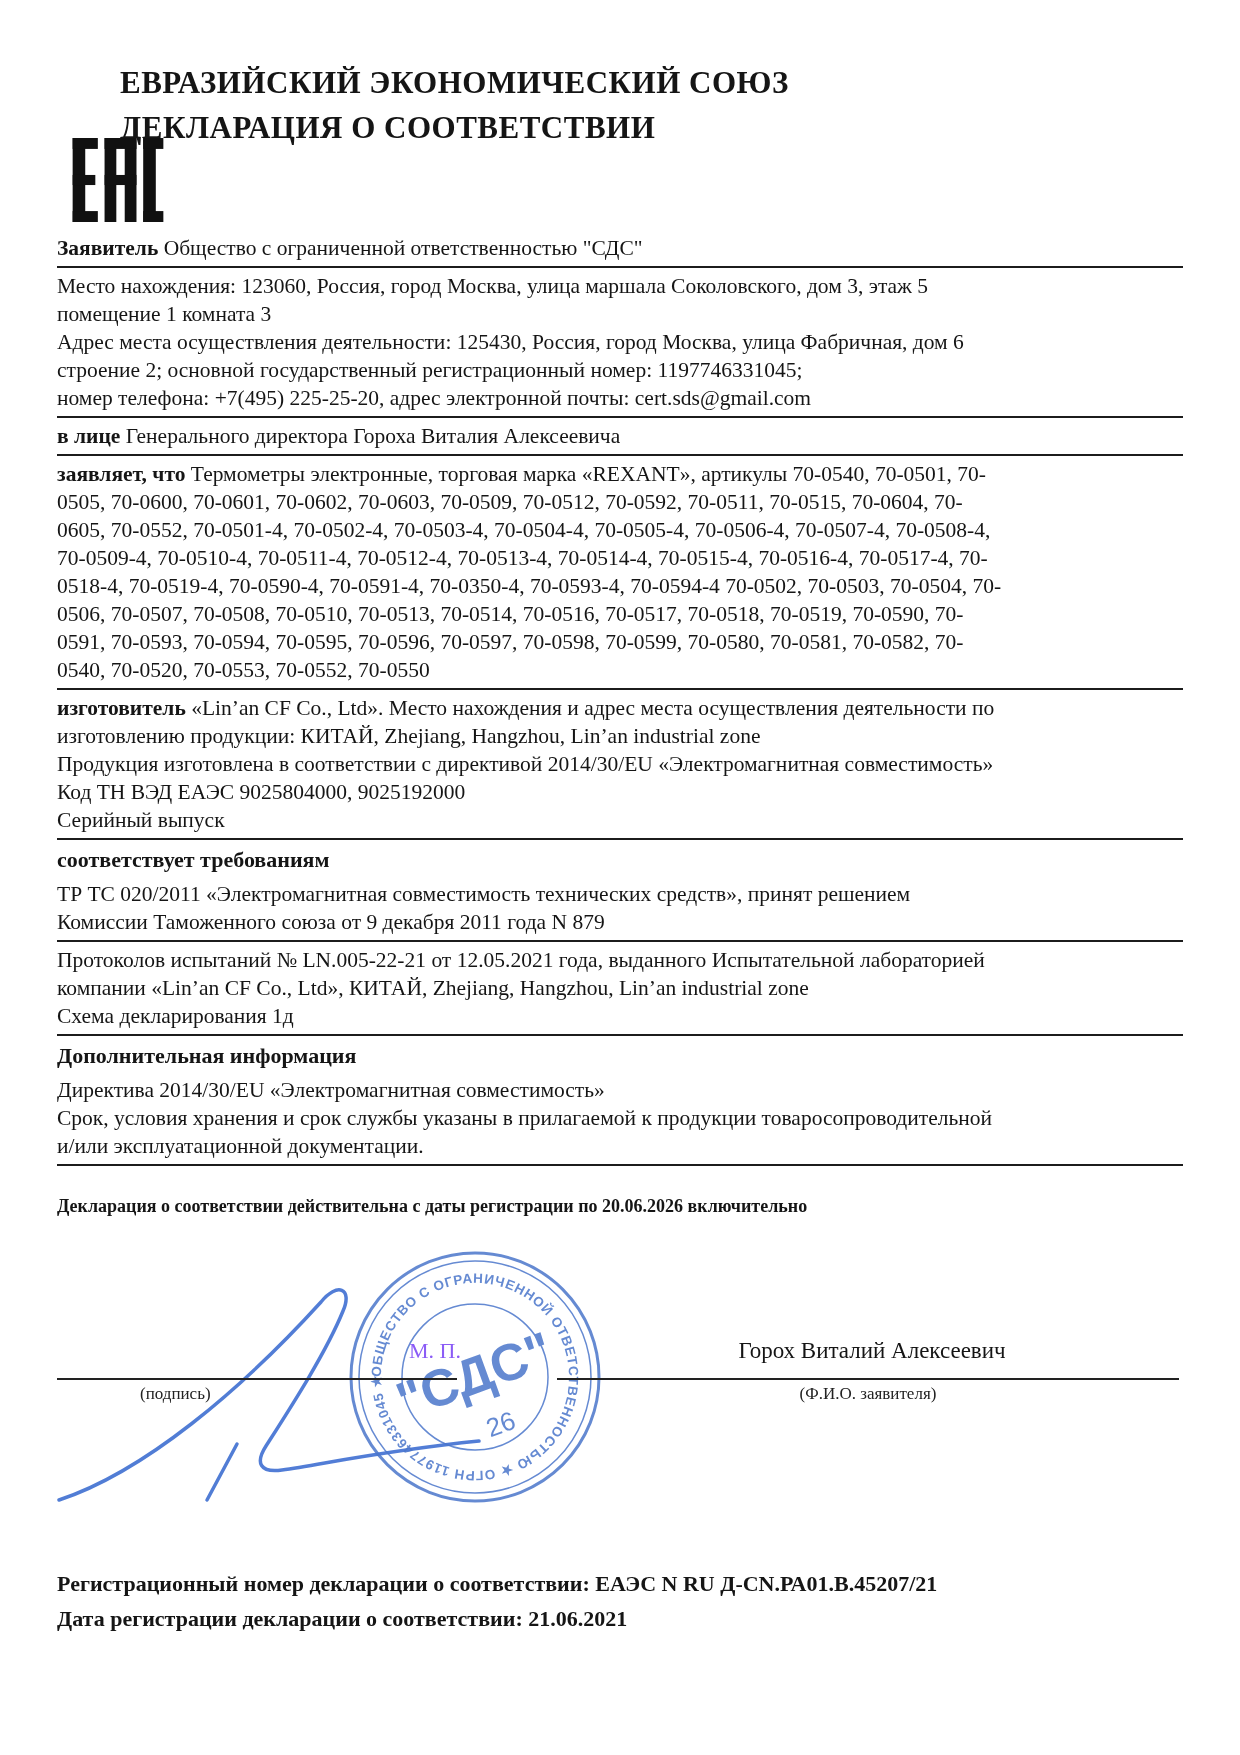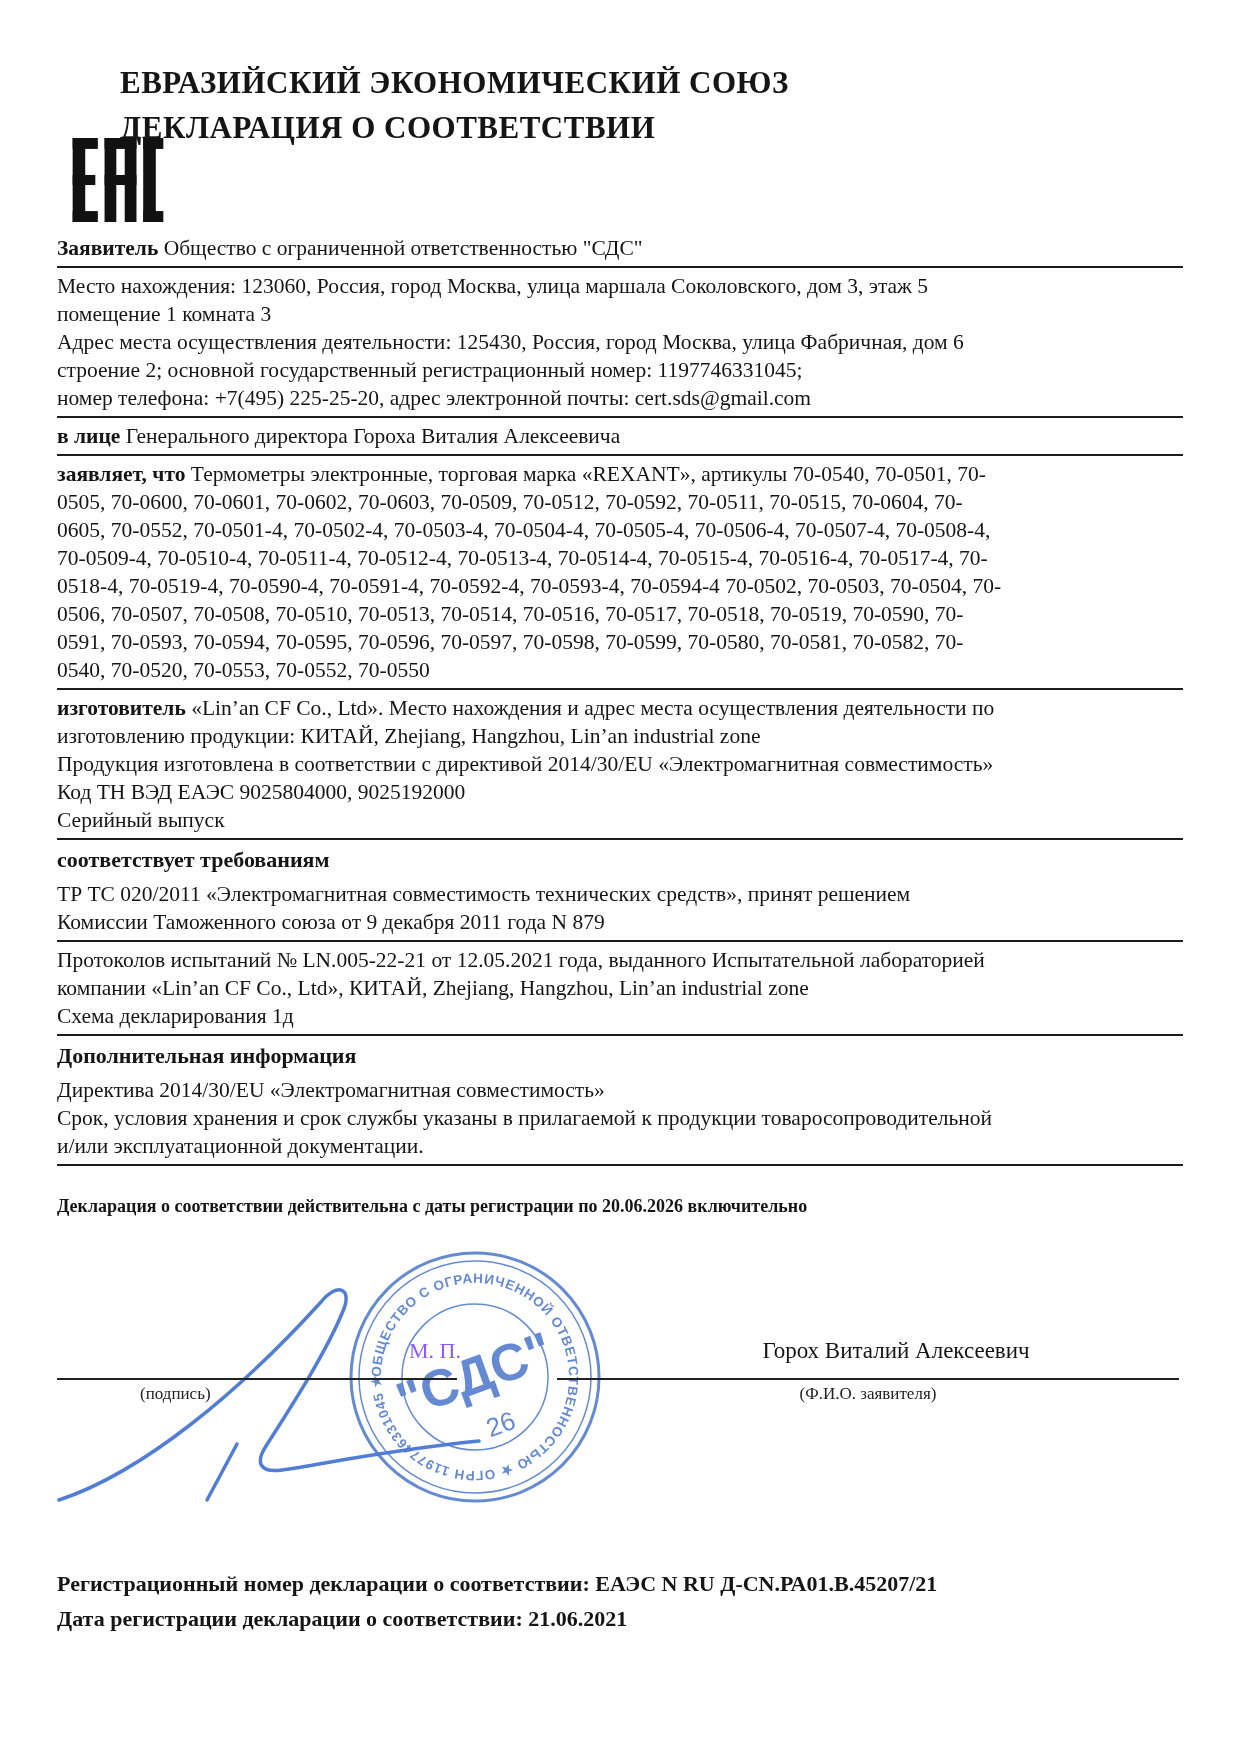--- a/index.html
+++ b/index.html
@@ -29,21 +29,21 @@
   .mt-sm{margin-top:4px;}
   .heading{font-weight:bold;font-size:22px;line-height:32px;margin-top:0;}
   .validity{font-weight:bold;font-size:18px;line-height:32px;margin-top:24px;}
   .sig-section{position:relative;height:296px;margin-top:14px;}
   .sig-line{position:absolute;border-top:2px solid #222;height:0;}
   .sig-line-left{left:0;top:142px;width:400px;}
   .sig-line-right{left:500px;top:142px;width:622px;}
   .sig-caption{position:absolute;font-size:17px;color:#222;}
   .cap-left{left:83px;top:148px;}
   .cap-right{left:500px;top:148px;width:622px;text-align:center;}
-  .fio{position:absolute;left:528px;top:102px;width:622px;text-align:center;font-size:23px;}
+  .fio{position:absolute;left:504px;top:102px;width:622px;text-align:center;font-size:23px;}
   .mp{position:absolute;left:352px;top:102px;font-size:22px;color:#8b5cf6;}
   .stamp{position:absolute;left:283px;top:6px;color:#4b76cb;opacity:0.85;}
   .stamp text{fill:#4b76cb;font-family:"Liberation Sans", sans-serif;}
   .signature-svg{position:absolute;left:-8px;top:12px;}
   .reg-block{margin-top:34px;font-weight:bold;font-size:22px;}
   .reg-block .row{line-height:35px;}
 </style>
 </head>
 <body>
 
@@ -94,21 +94,21 @@
     <hr class="rule">
 
     <div class="mt-sm">
       <div class="row">
         <span class="lbl">заявляет, что</span>
         <span>Термометры электронные, торговая марка «REXANT», артикулы 70-0540, 70-0501, 70-</span>
       </div>
       <div class="row">0505, 70-0600, 70-0601, 70-0602, 70-0603, 70-0509, 70-0512, 70-0592, 70-0511, 70-0515, 70-0604, 70-</div>
       <div class="row">0605, 70-0552, 70-0501-4, 70-0502-4, 70-0503-4, 70-0504-4, 70-0505-4, 70-0506-4, 70-0507-4, 70-0508-4,</div>
       <div class="row">70-0509-4, 70-0510-4, 70-0511-4, 70-0512-4, 70-0513-4, 70-0514-4, 70-0515-4, 70-0516-4, 70-0517-4, 70-</div>
-      <div class="row">0518-4, 70-0519-4, 70-0590-4, 70-0591-4, 70-0592-4, 70-0593-4, 70-0594-4 70-0502, 70-0503, 70-0504, 70-</div>
+      <div class="row">0518-4, 70-0519-4, 70-0590-4, 70-0591-4, 70-0350-4, 70-0593-4, 70-0594-4 70-0502, 70-0503, 70-0504, 70-</div>
       <div class="row">0506, 70-0507, 70-0508, 70-0510, 70-0513, 70-0514, 70-0516, 70-0517, 70-0518, 70-0519, 70-0590, 70-</div>
       <div class="row">0591, 70-0593, 70-0594, 70-0595, 70-0596, 70-0597, 70-0598, 70-0599, 70-0580, 70-0581, 70-0582, 70-</div>
       <div class="row">0540, 70-0520, 70-0553, 70-0552, 70-0550</div>
     </div>
     <hr class="rule">
 
     <div class="mt-sm">
       <div class="row">
         <span class="lbl">изготовитель</span>
         <span>«Lin’an CF Co., Ltd». Место нахождения и адрес места осуществления деятельности по</span>

